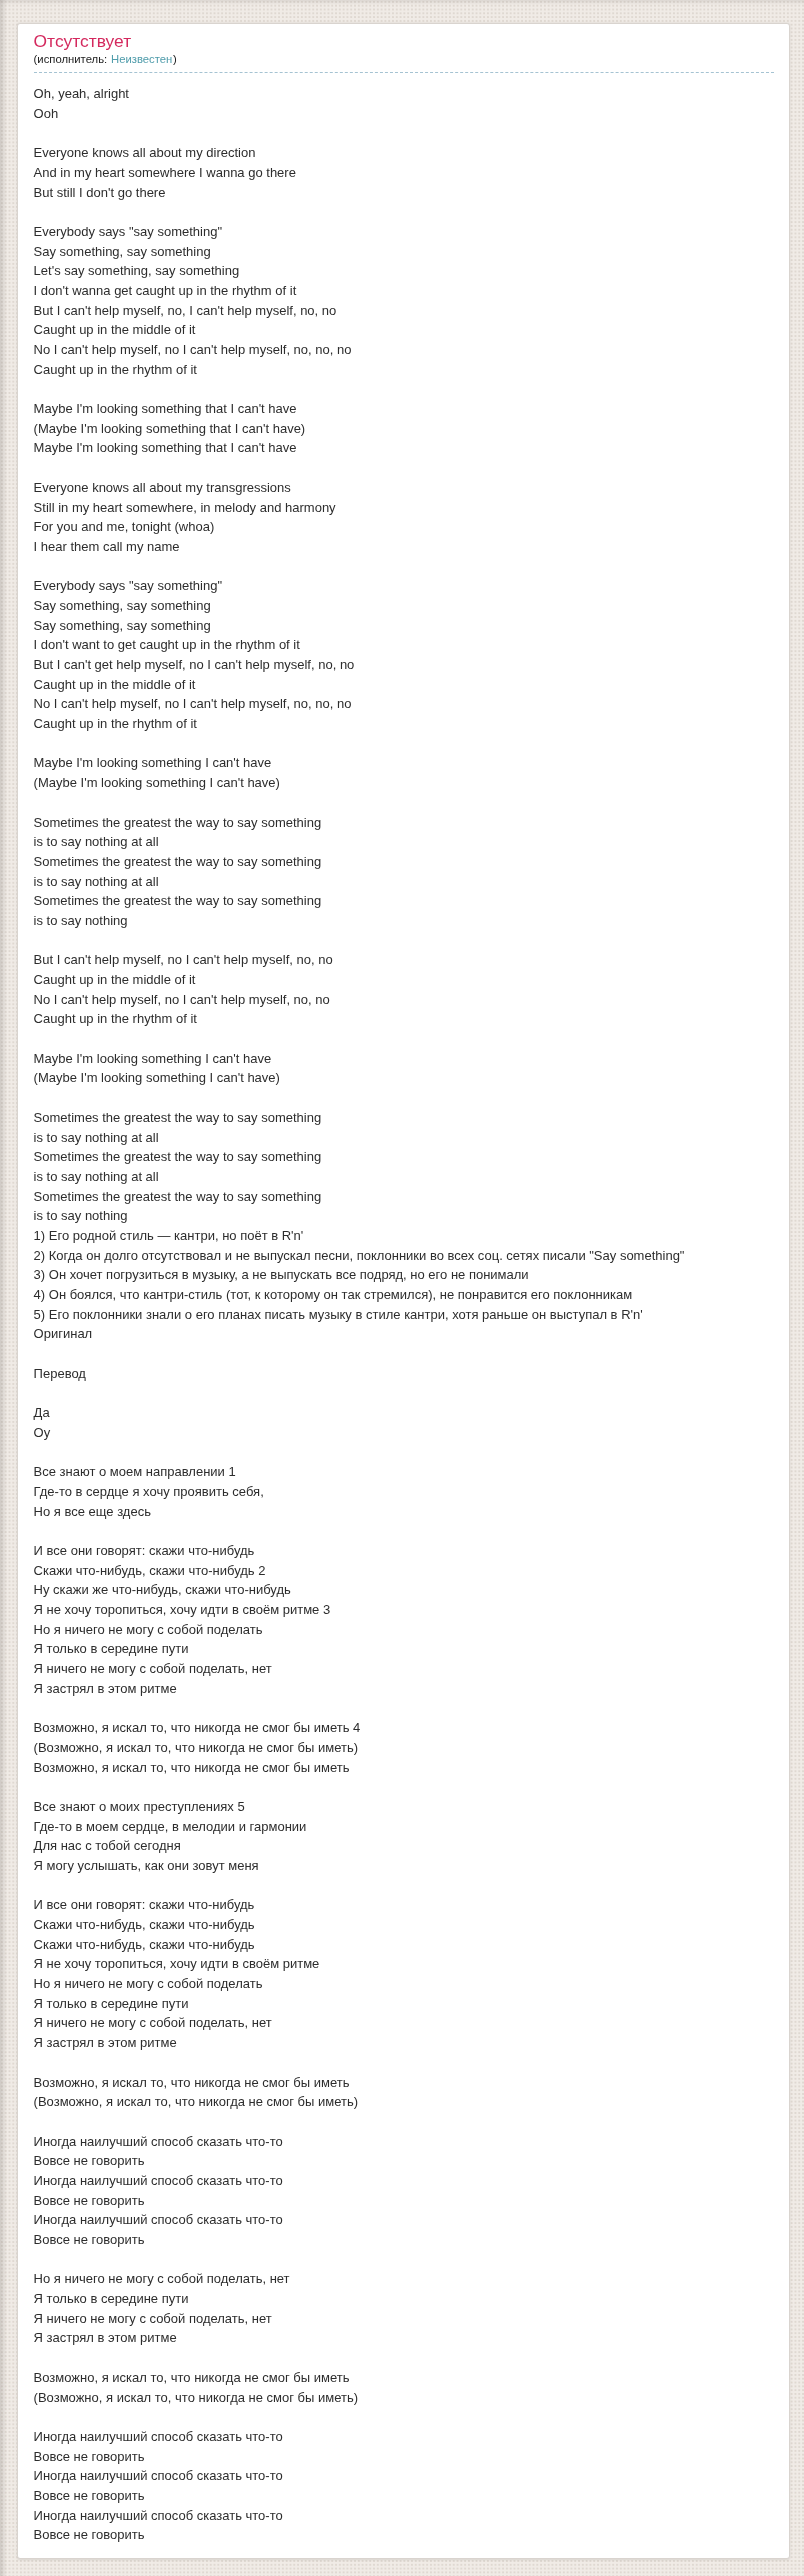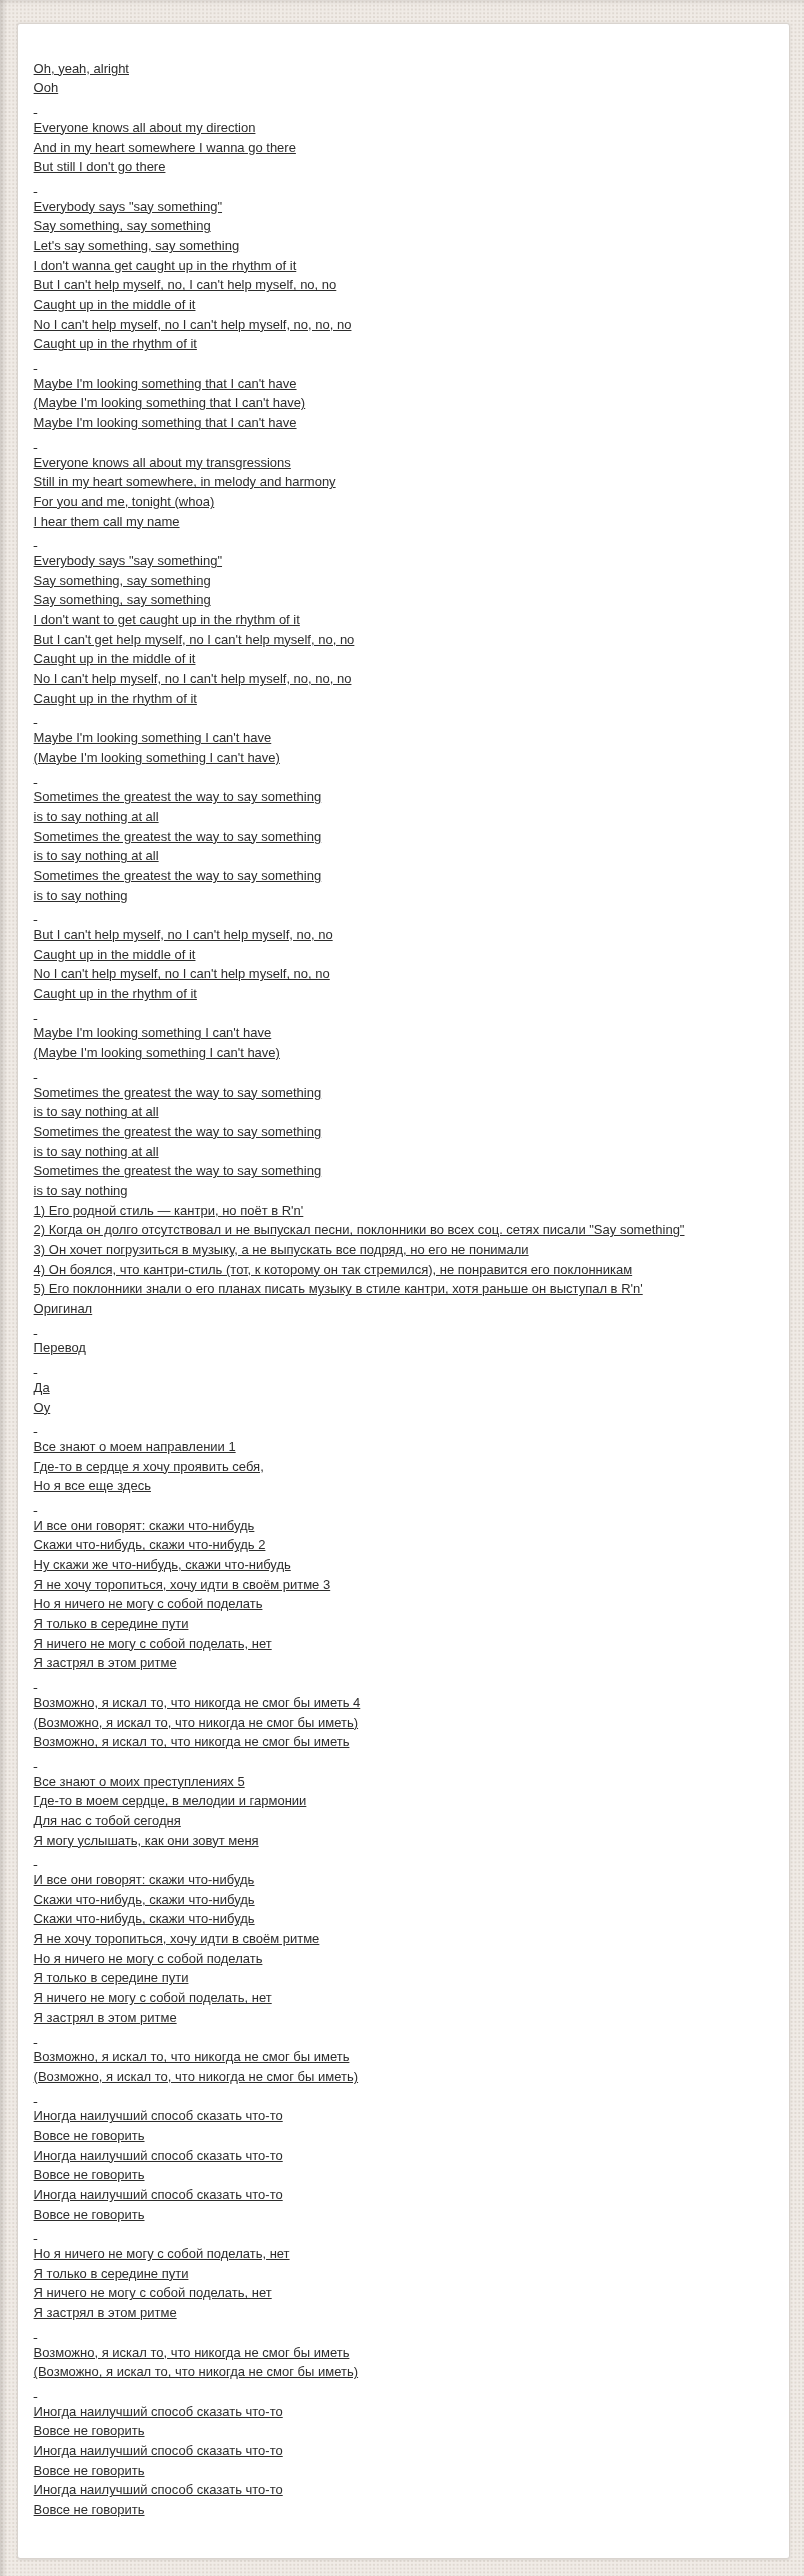--- a/index.html
+++ b/index.html
@@ -41,29 +41,32 @@
     margin:0;font-size:17.4px;line-height:21px;font-weight:normal;
     color:var(--title);
   }
   .artist-line{
     font-size:11.3px;line-height:15px;color:#1c1c1c;
   }
   .artist-link{
     color:var(--artist-link);text-decoration:none;margin:0 0.8px 0 3.8px;cursor:pointer;
   }
   .lyrics{
-    margin-top:28px;
+    margin-top:11px;
     font-size:13px;line-height:19.7px;color:var(--text);
     white-space:pre;
-    text-decoration:underline;
   }
   .lyrics .line{height:19.7px;}
 </style>
 </head>
 <body>
 
 <div class="edge-top"></div>
 <div class="edge-left"></div>
 
 <div class="panel">
+  <div class="song-header">
+    <h1 class="song-title">Отсутствует</h1>
+    <div class="artist-line"><span>(исполнитель:</span><a class="artist-link" href="#">Неизвестен</a><span>)</span></div>
+  </div>
   <div class="lyrics"><div class="line">Oh, yeah, alright</div><div class="line">Ooh</div><div class="line">&nbsp;</div><div class="line">Everyone knows all about my direction</div><div class="line">And in my heart somewhere I wanna go there</div><div class="line">But still I don't go there</div><div class="line">&nbsp;</div><div class="line">Everybody says "say something"</div><div class="line">Say something, say something</div><div class="line">Let's say something, say something</div><div class="line">I don't wanna get caught up in the rhythm of it</div><div class="line">But I can't help myself, no, I can't help myself, no, no</div><div class="line">Caught up in the middle of it</div><div class="line">No I can't help myself, no I can't help myself, no, no, no</div><div class="line">Caught up in the rhythm of it</div><div class="line">&nbsp;</div><div class="line">Maybe I'm looking something that I can't have</div><div class="line">(Maybe I'm looking something that I can't have)</div><div class="line">Maybe I'm looking something that I can't have</div><div class="line">&nbsp;</div><div class="line">Everyone knows all about my transgressions</div><div class="line">Still in my heart somewhere, in melody and harmony</div><div class="line">For you and me, tonight (whoa)</div><div class="line">I hear them call my name</div><div class="line">&nbsp;</div><div class="line">Everybody says "say something"</div><div class="line">Say something, say something</div><div class="line">Say something, say something</div><div class="line">I don't want to get caught up in the rhythm of it</div><div class="line">But I can't get help myself, no I can't help myself, no, no</div><div class="line">Caught up in the middle of it</div><div class="line">No I can't help myself, no I can't help myself, no, no, no</div><div class="line">Caught up in the rhythm of it</div><div class="line">&nbsp;</div><div class="line">Maybe I'm looking something I can't have</div><div class="line">(Maybe I'm looking something I can't have)</div><div class="line">&nbsp;</div><div class="line">Sometimes the greatest the way to say something</div><div class="line">is to say nothing at all</div><div class="line">Sometimes the greatest the way to say something</div><div class="line">is to say nothing at all</div><div class="line">Sometimes the greatest the way to say something</div><div class="line">is to say nothing</div><div class="line">&nbsp;</div><div class="line">But I can't help myself, no I can't help myself, no, no</div><div class="line">Caught up in the middle of it</div><div class="line">No I can't help myself, no I can't help myself, no, no</div><div class="line">Caught up in the rhythm of it</div><div class="line">&nbsp;</div><div class="line">Maybe I'm looking something I can't have</div><div class="line">(Maybe I'm looking something I can't have)</div><div class="line">&nbsp;</div><div class="line">Sometimes the greatest the way to say something</div><div class="line">is to say nothing at all</div><div class="line">Sometimes the greatest the way to say something</div><div class="line">is to say nothing at all</div><div class="line">Sometimes the greatest the way to say something</div><div class="line">is to say nothing</div><div class="line">1) Его родной стиль — кантри, но поёт в R'n'</div><div class="line">2) Когда он долго отсутствовал и не выпускал песни, поклонники во всех соц. сетях писали "Say something"</div><div class="line">3) Он хочет погрузиться в музыку, а не выпускать все подряд, но его не понимали</div><div class="line">4) Он боялся, что кантри-стиль (тот, к которому он так стремился), не понравится его поклонникам</div><div class="line">5) Его поклонники знали о его планах писать музыку в стиле кантри, хотя раньше он выступал в R'n'</div><div class="line">Оригинал</div><div class="line">&nbsp;</div><div class="line">Перевод</div><div class="line">&nbsp;</div><div class="line">Да</div><div class="line">Оу</div><div class="line">&nbsp;</div><div class="line">Все знают о моем направлении 1</div><div class="line">Где-то в сердце я хочу проявить себя,</div><div class="line">Но я все еще здесь</div><div class="line">&nbsp;</div><div class="line">И все они говорят: скажи что-нибудь</div><div class="line">Скажи что-нибудь, скажи что-нибудь 2</div><div class="line">Ну скажи же что-нибудь, скажи что-нибудь</div><div class="line">Я не хочу торопиться, хочу идти в своём ритме 3</div><div class="line">Но я ничего не могу с собой поделать</div><div class="line">Я только в середине пути</div><div class="line">Я ничего не могу с собой поделать, нет</div><div class="line">Я застрял в этом ритме</div><div class="line">&nbsp;</div><div class="line">Возможно, я искал то, что никогда не смог бы иметь 4</div><div class="line">(Возможно, я искал то, что никогда не смог бы иметь)</div><div class="line">Возможно, я искал то, что никогда не смог бы иметь</div><div class="line">&nbsp;</div><div class="line">Все знают о моих преступлениях 5</div><div class="line">Где-то в моем сердце, в мелодии и гармонии</div><div class="line">Для нас с тобой сегодня</div><div class="line">Я могу услышать, как они зовут меня</div><div class="line">&nbsp;</div><div class="line">И все они говорят: скажи что-нибудь</div><div class="line">Скажи что-нибудь, скажи что-нибудь</div><div class="line">Скажи что-нибудь, скажи что-нибудь</div><div class="line">Я не хочу торопиться, хочу идти в своём ритме</div><div class="line">Но я ничего не могу с собой поделать</div><div class="line">Я только в середине пути</div><div class="line">Я ничего не могу с собой поделать, нет</div><div class="line">Я застрял в этом ритме</div><div class="line">&nbsp;</div><div class="line">Возможно, я искал то, что никогда не смог бы иметь</div><div class="line">(Возможно, я искал то, что никогда не смог бы иметь)</div><div class="line">&nbsp;</div><div class="line">Иногда наилучший способ сказать что-то</div><div class="line">Вовсе не говорить</div><div class="line">Иногда наилучший способ сказать что-то</div><div class="line">Вовсе не говорить</div><div class="line">Иногда наилучший способ сказать что-то</div><div class="line">Вовсе не говорить</div><div class="line">&nbsp;</div><div class="line">Но я ничего не могу с собой поделать, нет</div><div class="line">Я только в середине пути</div><div class="line">Я ничего не могу с собой поделать, нет</div><div class="line">Я застрял в этом ритме</div><div class="line">&nbsp;</div><div class="line">Возможно, я искал то, что никогда не смог бы иметь</div><div class="line">(Возможно, я искал то, что никогда не смог бы иметь)</div><div class="line">&nbsp;</div><div class="line">Иногда наилучший способ сказать что-то</div><div class="line">Вовсе не говорить</div><div class="line">Иногда наилучший способ сказать что-то</div><div class="line">Вовсе не говорить</div><div class="line">Иногда наилучший способ сказать что-то</div><div class="line">Вовсе не говорить</div></div>
 </div>
 
 
 </body></html>

